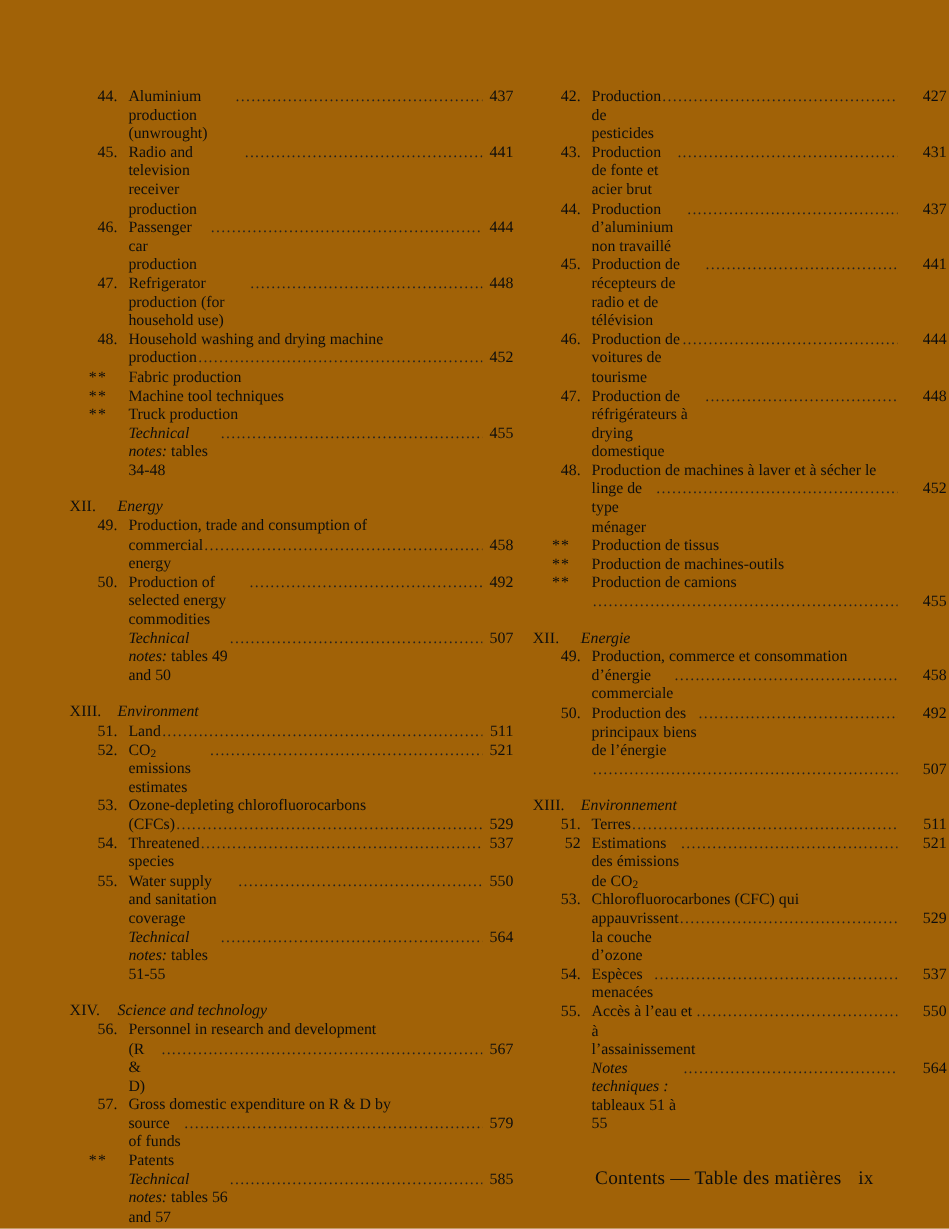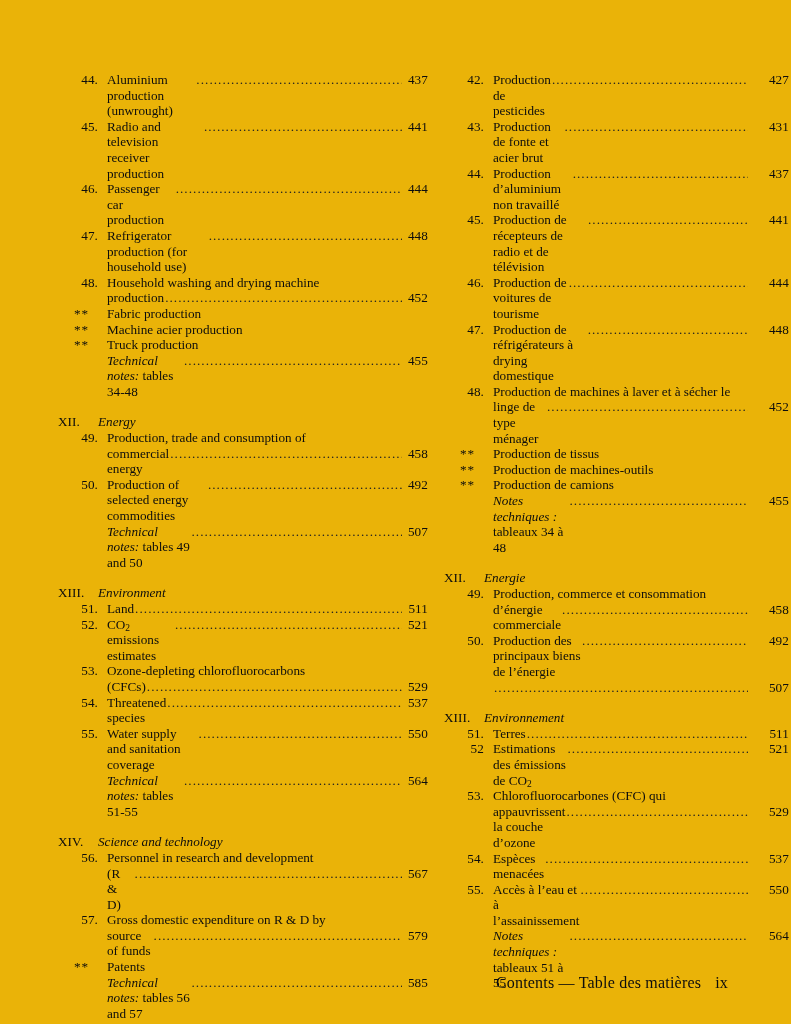--- a/index.html
+++ b/index.html
@@ -13,21 +13,21 @@
     height: 1024px;
     position: relative;
     font-family: "Liberation Serif", "DejaVu Serif", serif;
     color: #0d0d0d;
     -webkit-font-smoothing: antialiased;
   }
 
   .page {
     position: absolute;
     inset: 0;
-    background: #eab308;
+    background: #a16207;
   }
 
   .columns {
     position: absolute;
     top: 72px;
     left: 0;
     right: 0;
     display: flex;
     align-items: flex-start;
   }
@@ -232,21 +232,21 @@
             <span class="entry-star">**</span>
             <span class="entry-body">
               <span class="entry-text">Fabric production</span>
               <span class="leader"></span>
               <span class="pagenum"></span>
             </span>
           </div>
           <div class="entry no-leader">
             <span class="entry-star">**</span>
             <span class="entry-body">
-              <span class="entry-text">Machine acier production</span>
+              <span class="entry-text">Machine tool techniques</span>
               <span class="leader"></span>
               <span class="pagenum"></span>
             </span>
           </div>
           <div class="entry no-leader">
             <span class="entry-star">**</span>
             <span class="entry-body">
               <span class="entry-text">Truck production</span>
               <span class="leader"></span>
               <span class="pagenum"></span>
@@ -492,21 +492,20 @@
             <span class="entry-star">**</span>
             <span class="entry-body">
               <span class="entry-text">Production de camions</span>
               <span class="leader"></span>
               <span class="pagenum"></span>
             </span>
           </div>
           <div class="entry">
             <span class="entry-num"></span>
             <span class="entry-body">
-              <span class="entry-text ital">Notes techniques :<span class="roman"> tableaux 34 à 48</span></span>
               <span class="leader"></span>
               <span class="pagenum">455</span>
             </span>
           </div>
         </div>
         <div class="section">
           <div class="sec-head">
             <span class="sec-num">XII.</span>
             <span class="sec-title">Energie</span>
           </div>

